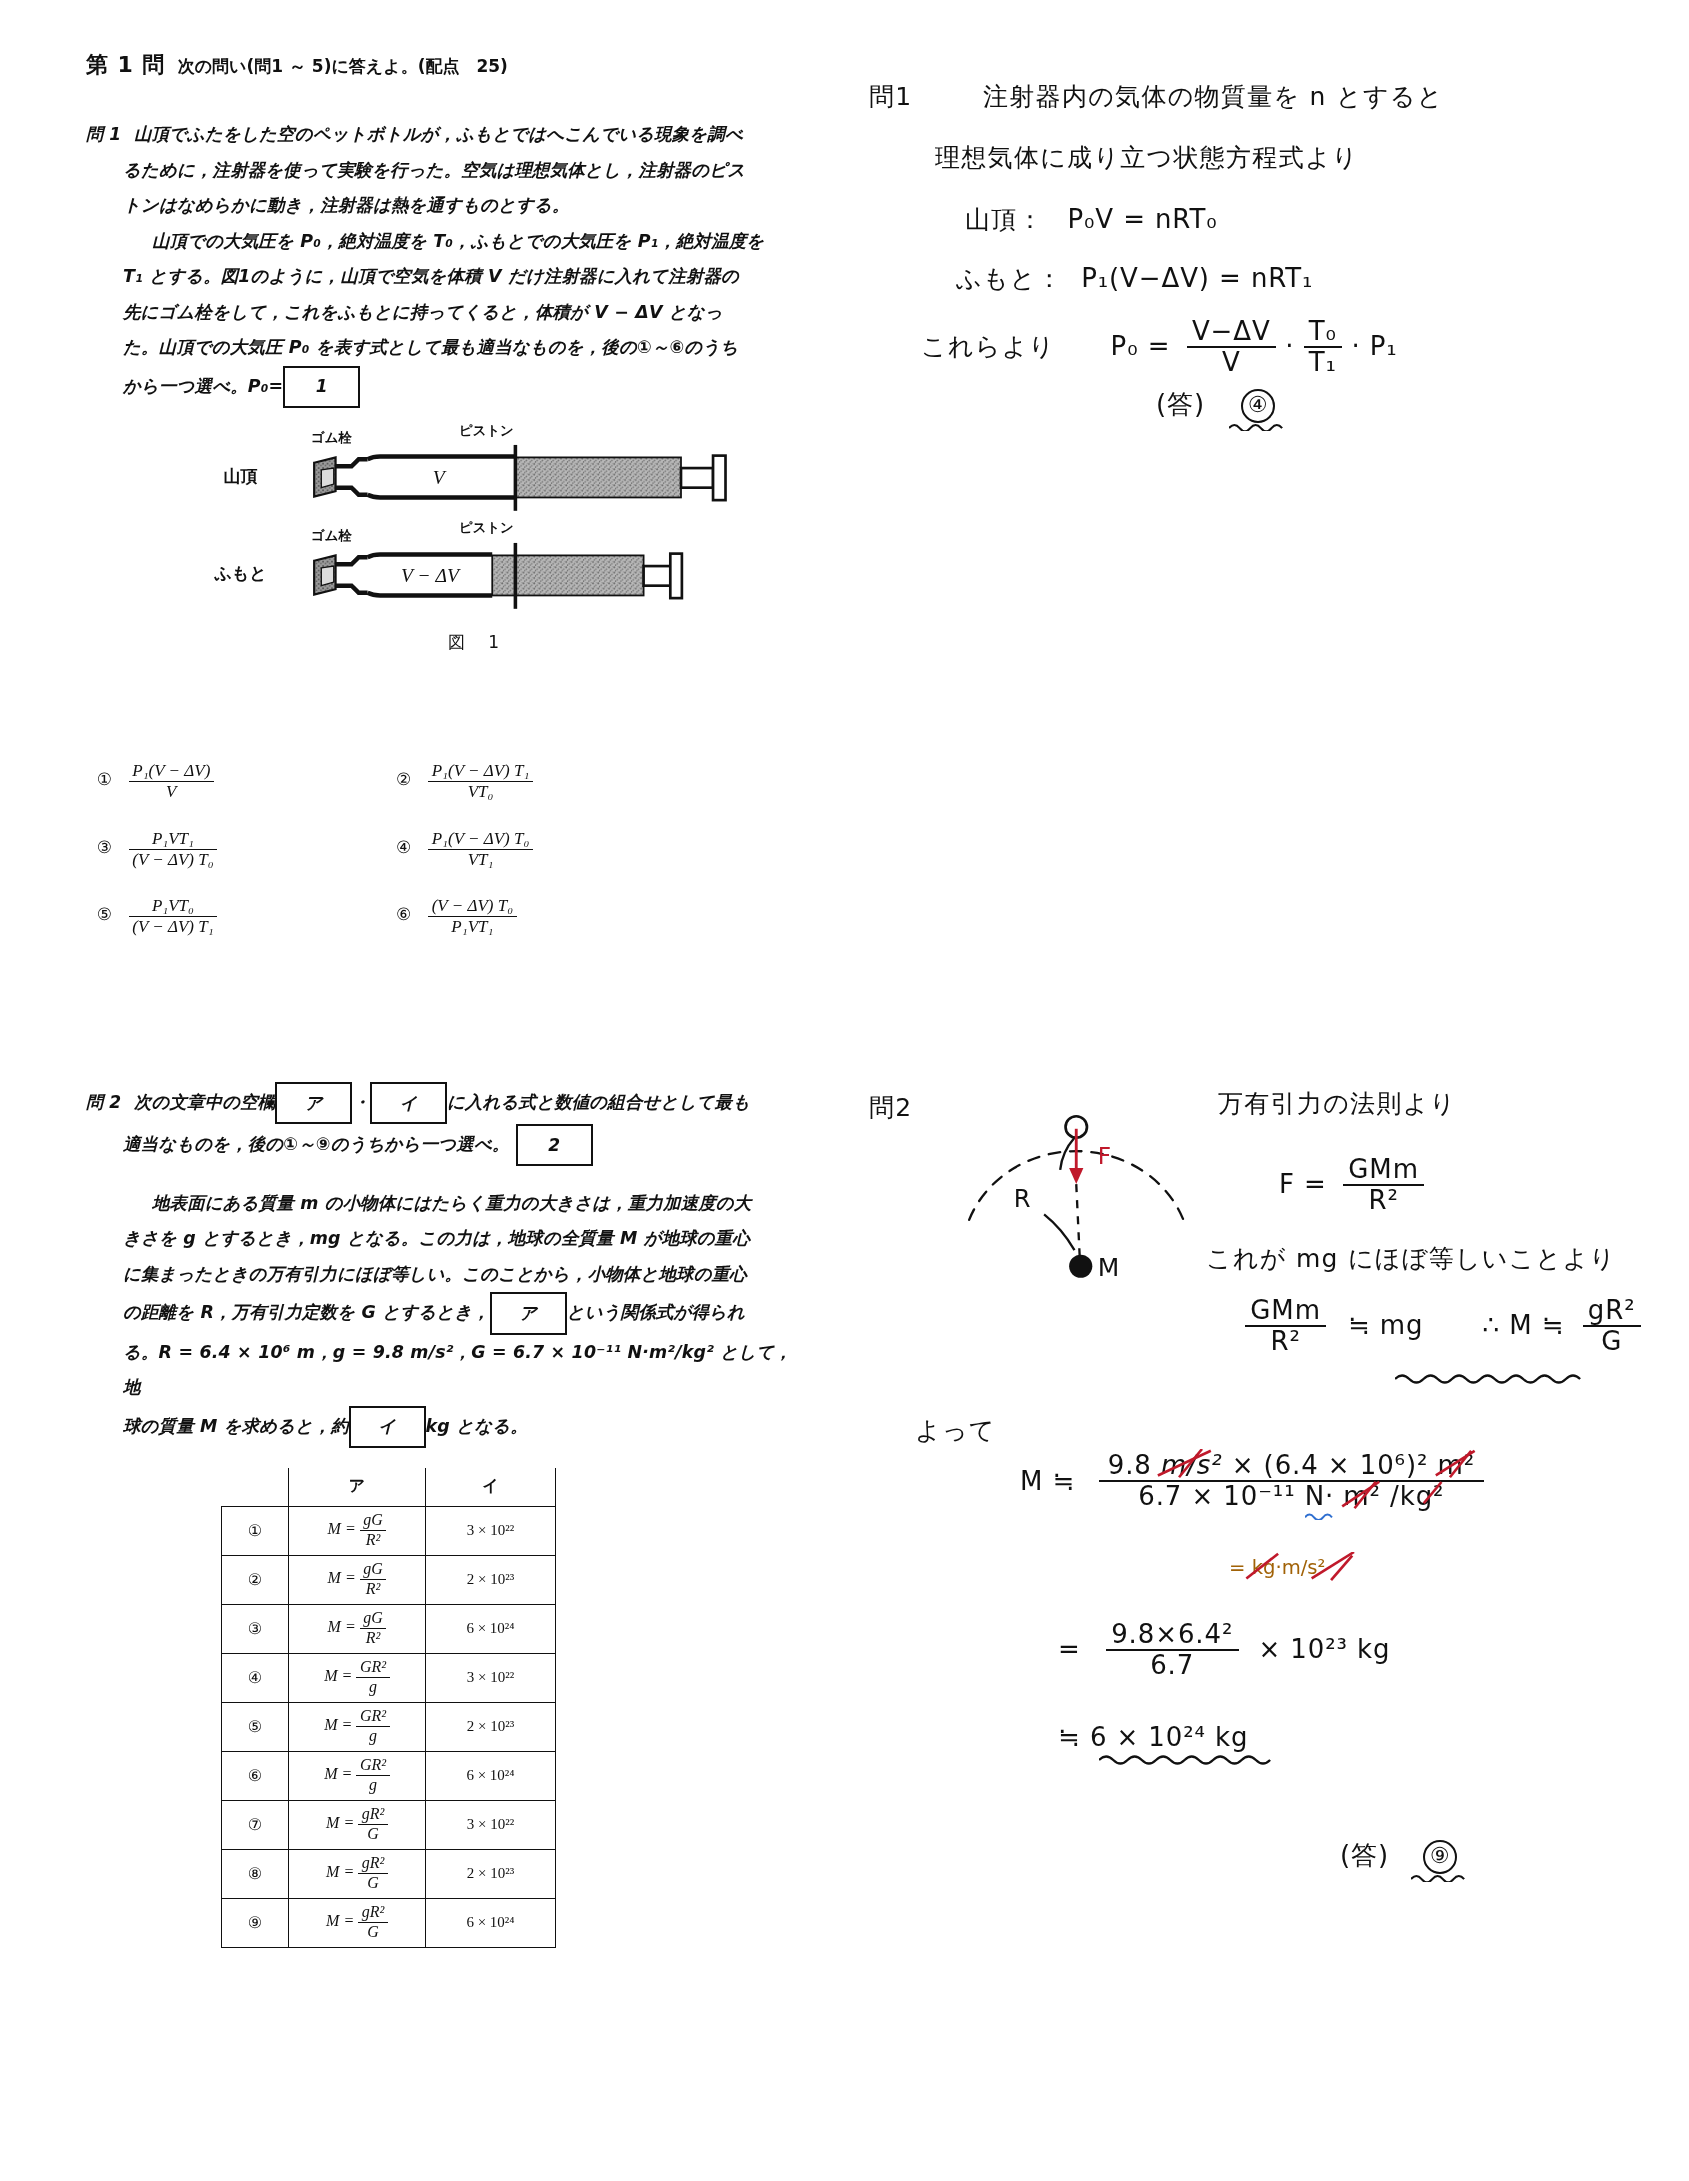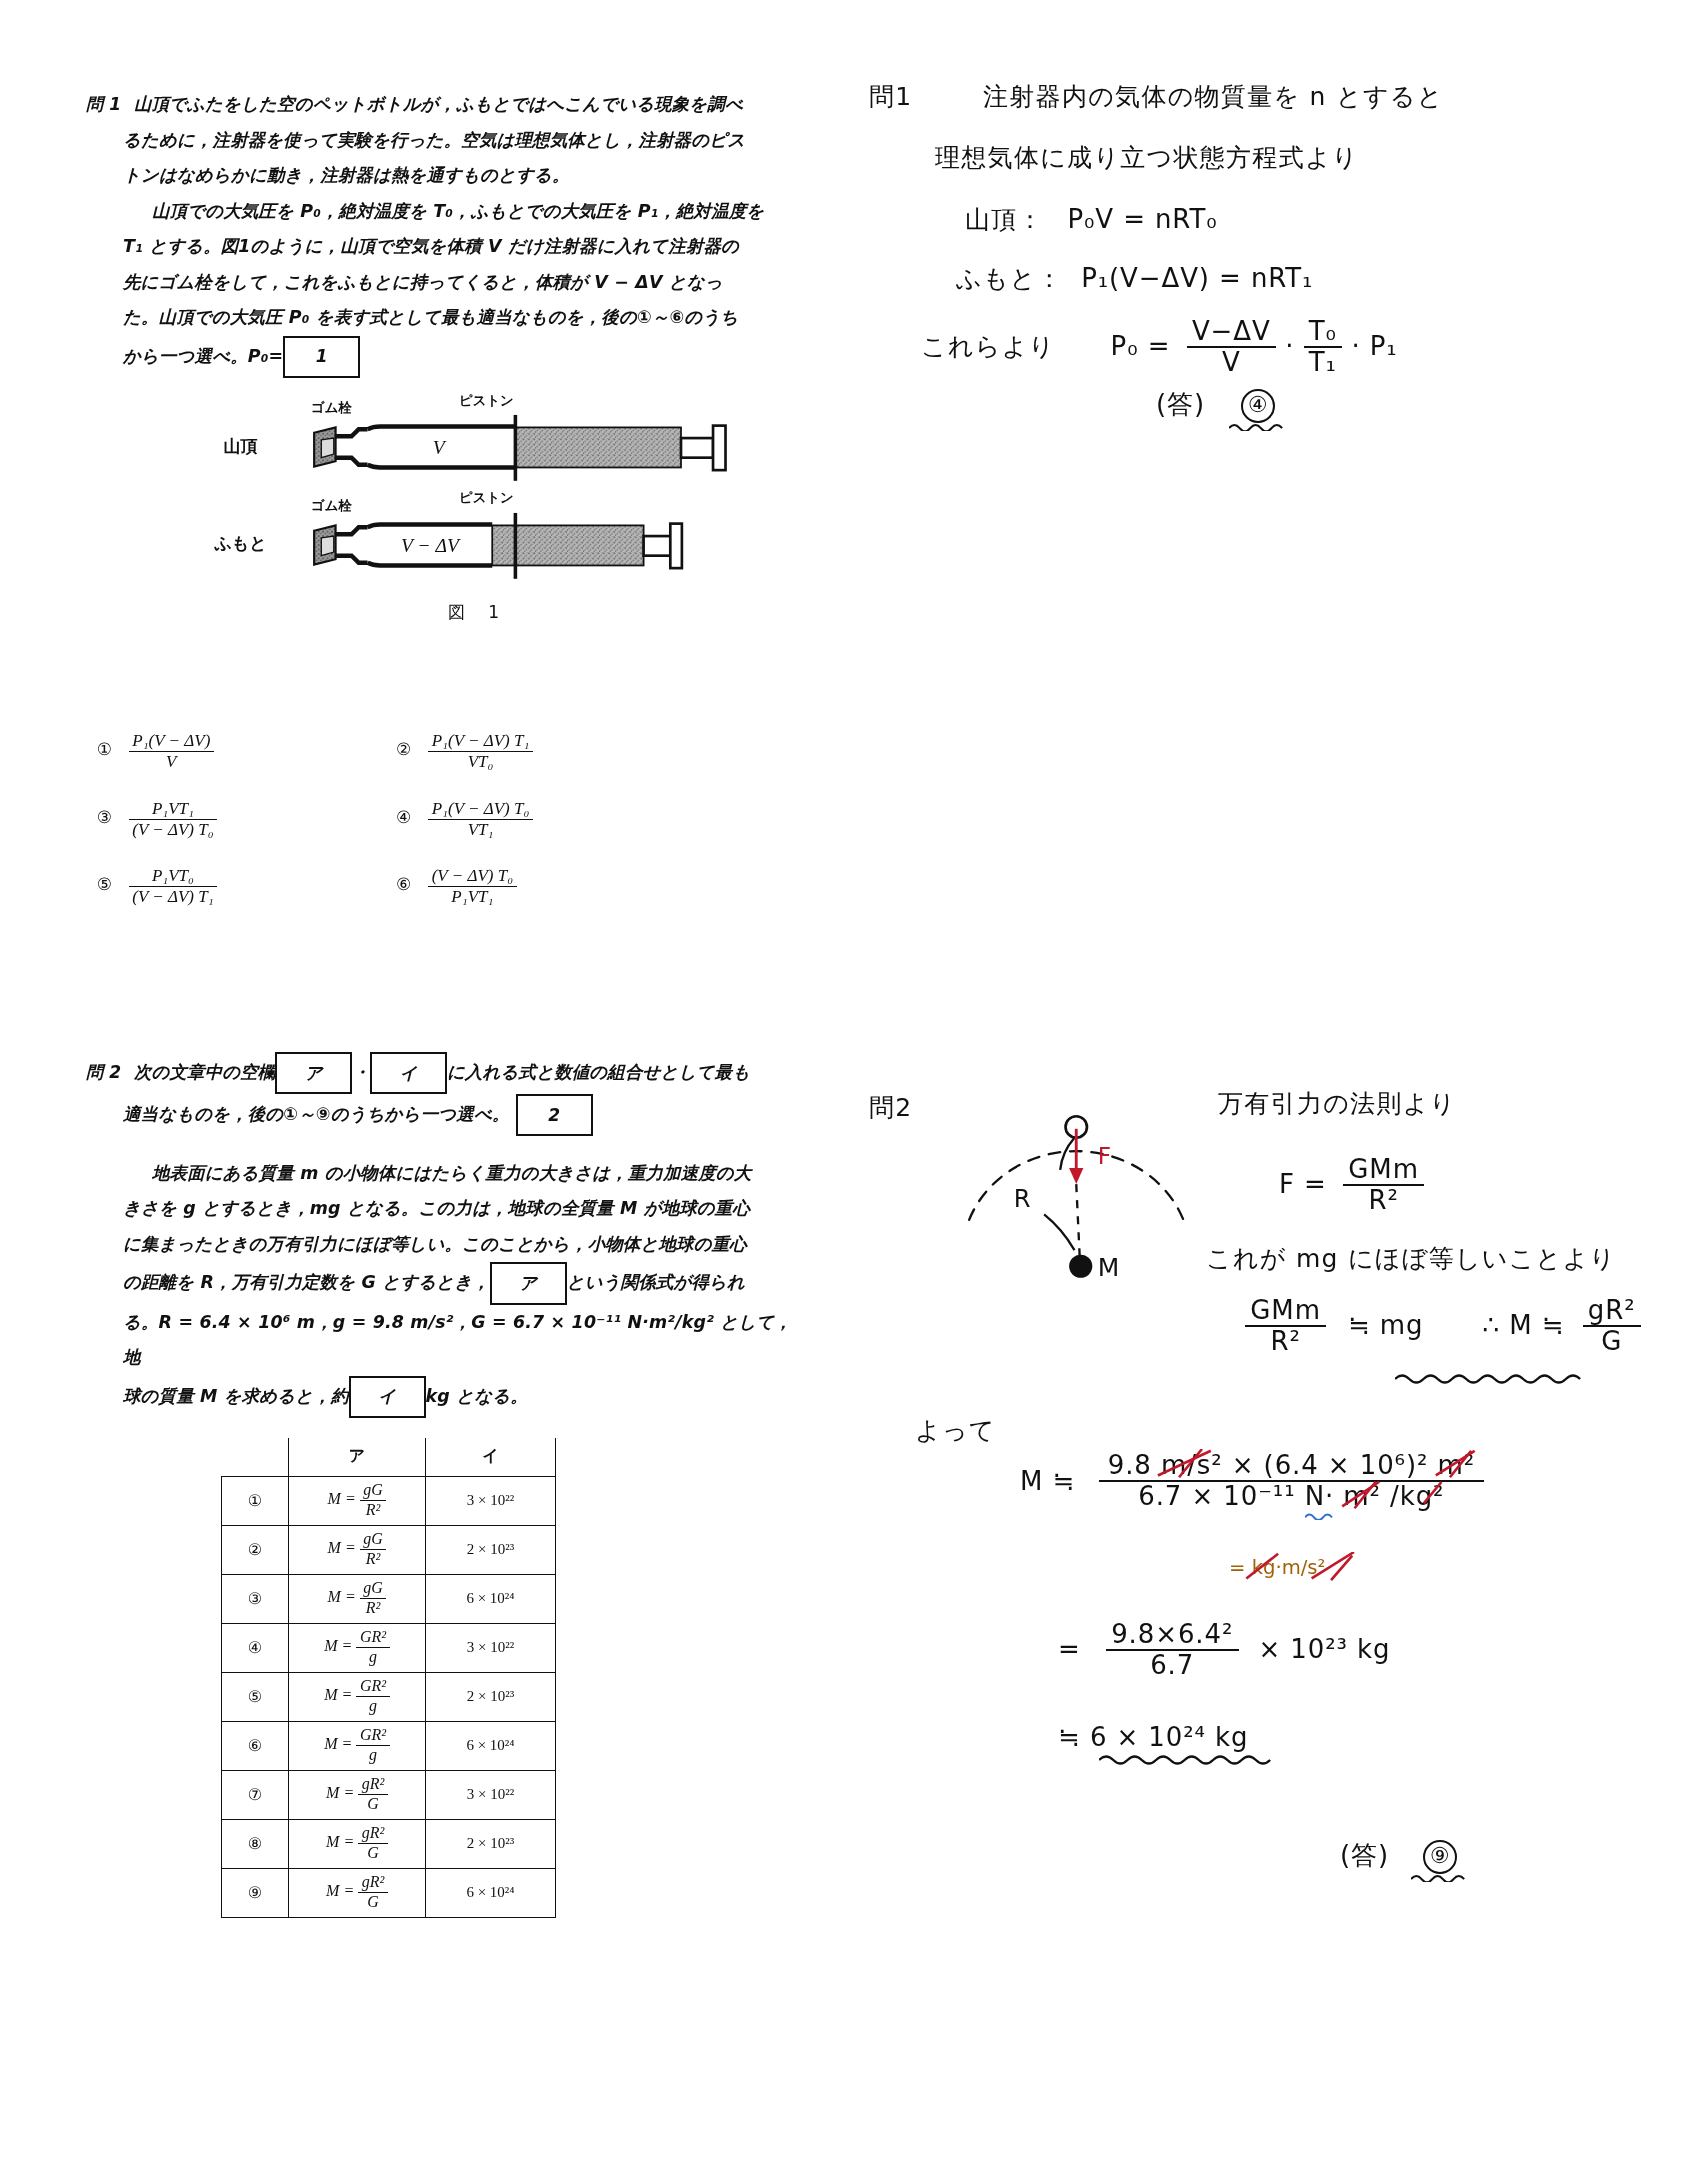--- a/index.html
+++ b/index.html
@@ -97,20 +97,23 @@
   }
   .blue { color:#a16207; }
 </style>
 </head>
 <body>
 
 <div class="page">
 
   <div class="left-col">
 
+    <div class="sect-head">
+      <span class="big jp">第 1 問</span><span class="rest jp">次の問い(問1 ～ 5)に答えよ。(配点　25)</span>
+    </div>
 
     <div class="q-block">
       <div class="q-body">
         <p><span class="q-label">問 1</span>&nbsp;&nbsp;<span>山頂でふたをした空のペットボトルが，ふもとではへこんでいる現象を調べ</span></p>
         <p class="indent">るために，注射器を使って実験を行った。空気は理想気体とし，注射器のピス</p>
         <p class="indent">トンはなめらかに動き，注射器は熱を通すものとする。</p>
         <p class="indent2">山頂での大気圧を P₀，絶対温度を T₀，ふもとでの大気圧を P₁，絶対温度を</p>
         <p class="indent">T₁ とする。図1のように，山頂で空気を体積 V だけ注射器に入れて注射器の</p>
         <p class="indent">先にゴム栓をして，これをふもとに持ってくると，体積が V − ΔV となっ</p>
         <p class="indent">た。山頂での大気圧 P₀ を表す式として最も適当なものを，後の①～⑥のうち</p>
@@ -388,21 +391,21 @@
         </svg>
       </div>
 
       <div class="hw-line hw-jp" style="left:46px; top:323px;">よって</div>
 
       <div class="hw-line hw-math" style="left:151px; top:360px;">
         <span style="display:inline-block; vertical-align:middle;">M ≒</span>
         <span class="hwfrac" style="margin-left:14.3px;">
           <span class="num" style="padding:0 9px; position:relative;">
             <span>9.8</span>
-            <span style="position:relative; display:inline-block;">
+            <span style="position:relative; display:inline-block;font-style:italic;">
               <span>m/s²</span>
               <svg width="62" height="30" style="position:absolute; left:-5.3px; top:-1.8px;" viewBox="0 0 70 34">
                 <line x1="2" y1="30" x2="62" y2="2" stroke="#c0192b" stroke-width="3"></line>
                 <line x1="26" y1="32" x2="52" y2="0" stroke="#c0192b" stroke-width="3"></line>
               </svg>
             </span>
             <span>× (6.4 × 10⁶)²</span>
             <span style="position:relative; display:inline-block;">
               <span>m²</span>
               <svg width="46" height="30" style="position:absolute; left:-3.6px; top:-1.8px;" viewBox="0 0 52 34">

